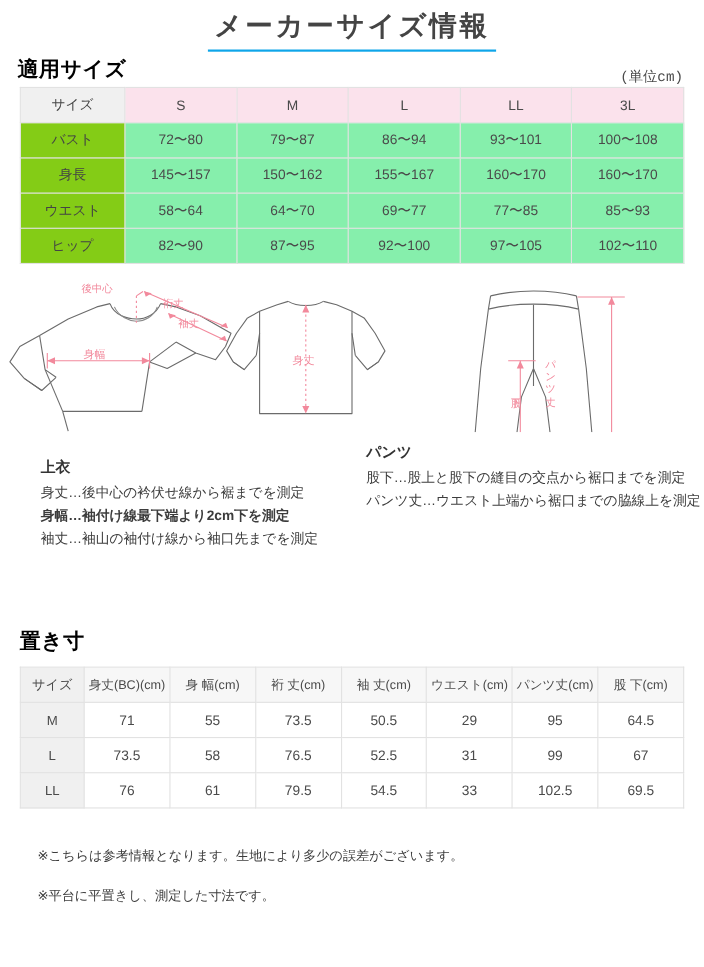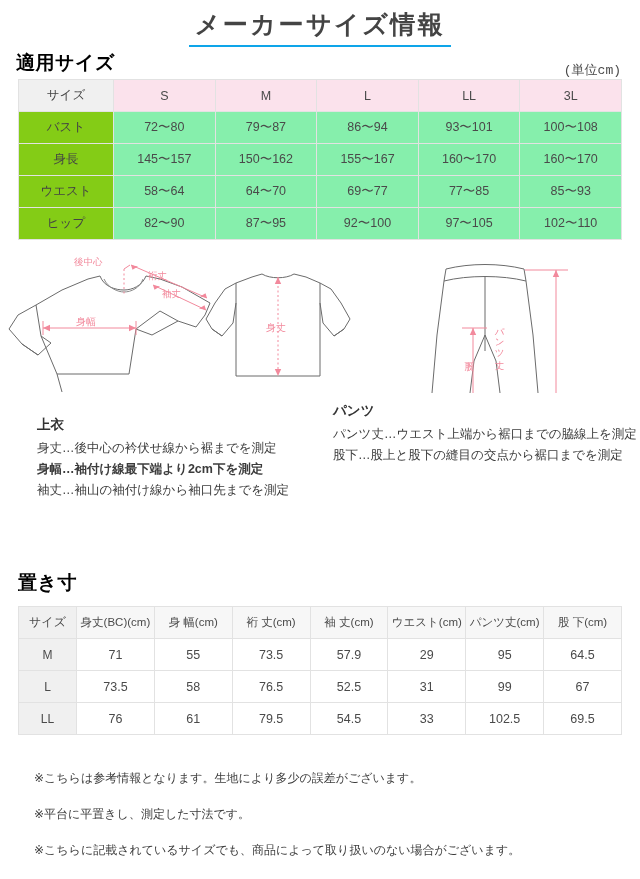--- a/index.html
+++ b/index.html
@@ -319,22 +319,22 @@
 
   <div class="desc" id="desc-jouigi">
     <span class="dtitle">上衣</span>
     <p>身丈…後中心の衿伏せ線から裾までを測定</p>
     <p class="bolded">身幅…袖付け線最下端より2cm下を測定</p>
     <p>袖丈…袖山の袖付け線から袖口先までを測定</p>
   </div>
 
   <div class="desc" id="desc-pants">
     <span class="dtitle">パンツ</span>
+    <p>股下…股上と股下の縫目の交点から裾口までを測定</p>
     <p>パンツ丈…ウエスト上端から裾口までの脇線上を測定</p>
-    <p>股下…股上と股下の縫目の交点から裾口までを測定</p>
   </div>
 
   <div class="section-heading h-okisun">置き寸</div>
 
   <table class="sz" id="table-okisun">
     <colgroup>
       <col style="width:58px">
         <col>
         <col>
         <col>
@@ -354,21 +354,21 @@
         <th>パンツ丈(cm)</th>
         <th>股 下(cm)</th>
       </tr>
     </thead>
     <tbody>
       <tr>
         <td class="rowhead">M</td>
         <td class="val">71</td>
         <td class="val">55</td>
         <td class="val">73.5</td>
-        <td class="val">57.9</td>
+        <td class="val">50.5</td>
         <td class="val">29</td>
         <td class="val">95</td>
         <td class="val">64.5</td>
       </tr>
       <tr>
         <td class="rowhead">L</td>
         <td class="val">73.5</td>
         <td class="val">58</td>
         <td class="val">76.5</td>
         <td class="val">52.5</td>
@@ -385,16 +385,15 @@
         <td class="val">33</td>
         <td class="val">102.5</td>
         <td class="val">69.5</td>
       </tr>
     </tbody>
   </table>
 
   <div class="footnotes">
     <p>※こちらは参考情報となります。生地により多少の誤差がございます。</p>
     <p>※平台に平置きし、測定した寸法です。</p>
-    <p>※こちらに記載されているサイズでも、商品によって取り扱いのない場合がございます。</p>
   </div>
 
 </div>
 
 </body></html>

